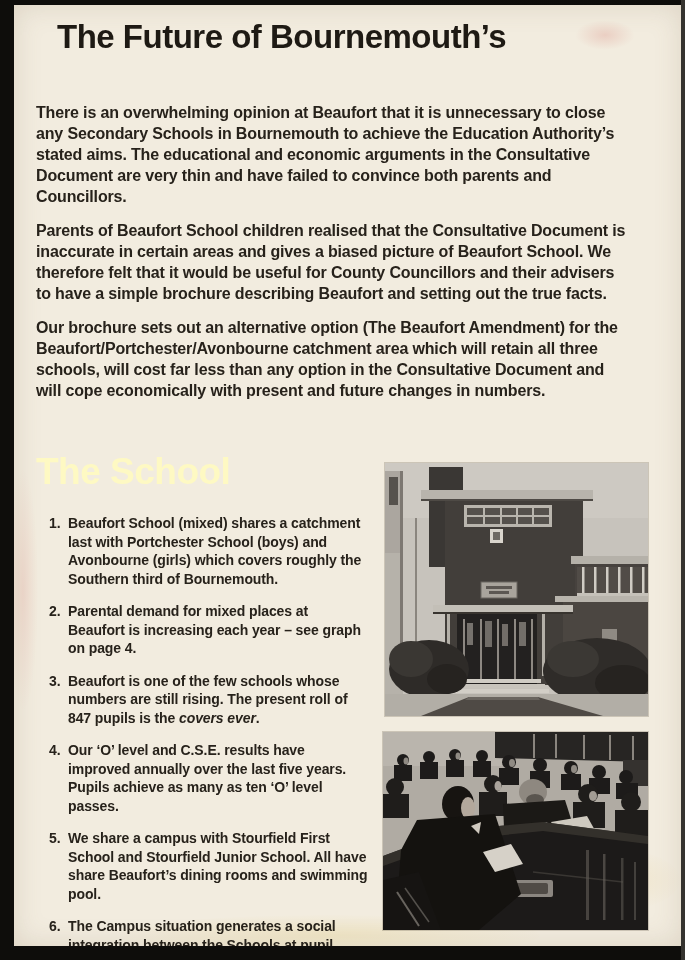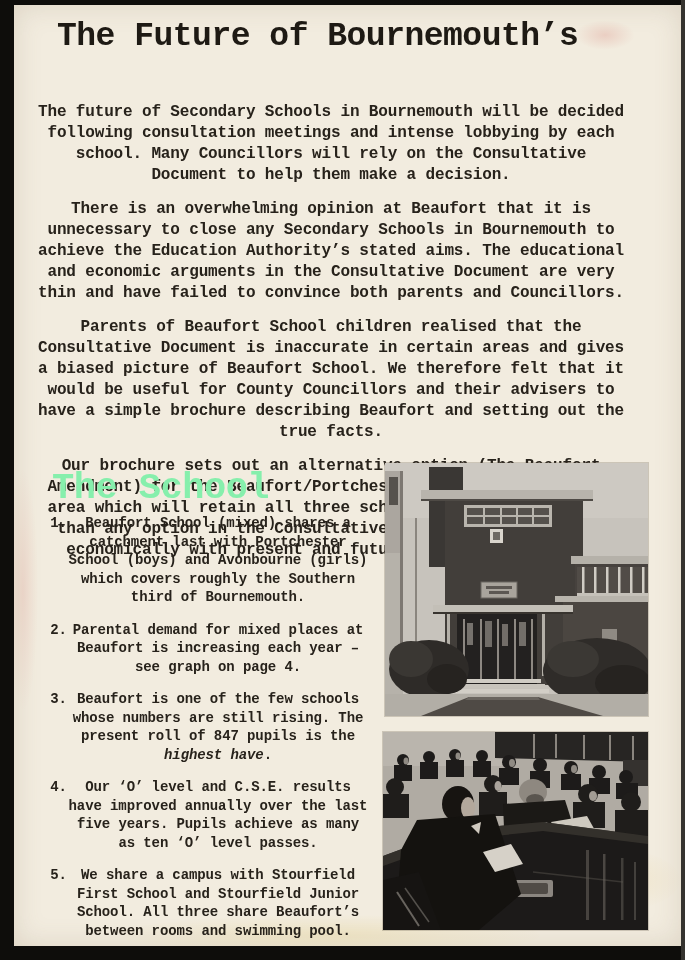--- a/index.html
+++ b/index.html
@@ -1,22 +1,21 @@
 <!DOCTYPE html>
 <html><head>
 <meta charset="utf-8">
 <style>
   html,body{margin:0;padding:0;background:#202020;}
   .page{
     position:relative;
     width:685px;height:960px;
     background:#0d0c0a;
     overflow:hidden;
-    font-family:Liberation Mono, monospace;
-    text-align:center;
+    font-family:Liberation Sans, sans-serif;
   }
   .paper{
     position:absolute;left:14px;top:5px;width:668px;height:941px;
     background:#f2ecdf;
     box-shadow:inset 0 0 28px rgba(120,100,70,.18);
   }
   
   .smudge{position:absolute;border-radius:50%;pointer-events:none;}
   .smudge.pink1{left:575px;top:20px;width:60px;height:30px;
     background:radial-gradient(ellipse,rgba(214,130,120,.28),transparent 70%);}
@@ -39,22 +38,22 @@
     font-size:33px;line-height:37px;font-weight:bold;color:#1e1a14;
     letter-spacing:-.5px;
   }
   h1.doc-title span{display:block;}
   .intro{
     position:absolute;left:36px;top:102px;width:590px;
     font-size:16px;line-height:21px;font-weight:bold;letter-spacing:-.15px;
   }
   .intro p{margin:0 0 13px 0;}
   h2.section-title{
-    position:absolute;left:36px;top:452px;margin:16px;
-    font-size:37px;line-height:40px;font-weight:bold;color:#86efac;
+    position:absolute;left:36px;top:452px;margin:0;
+    font-size:37px;line-height:40px;font-weight:bold;color:#fef9c3;
     letter-spacing:-.5px;
   }
   .school-list{
     position:absolute;left:36px;top:514px;width:332px;
     font-size:14px;line-height:18.5px;font-weight:bold;letter-spacing:-.1px;
   }
   .school-item{display:flex;margin:0 0 14px 0;padding-left:13px;}
   .school-item .num{flex:none;width:19px;}
   .school-item .itext em{font-style:italic;}
   figure.photo{position:absolute;margin:0;box-shadow:0 0 0 1px rgba(90,80,65,.25);}
@@ -70,48 +69,47 @@
   <div class="smudge pink1"></div>
   <div class="smudge pink2"></div>
   <div class="smudge yellow1"></div>
   <div class="smudge yellow2"></div>
 
   <h1 class="doc-title ink">
     <span>The Future of Bournemouth’s</span>
   </h1>
 
   <div class="intro ink">
-    <p>The future of Secondary Schools in Bournemouth will be decided following consultation meetings and intense lobbying by each school. Many Councillors will rely on the Consultative Document to help them make a decision.</p>
     <p>There is an overwhelming opinion at Beaufort that it is unnecessary to close any Secondary Schools in Bournemouth to achieve the Education Authority’s stated aims. The educational and economic arguments in the Consultative Document are very thin and have failed to convince both parents and Councillors.</p>
     <p>Parents of Beaufort School children realised that the Consultative Document is inaccurate in certain areas and gives a biased picture of Beaufort School. We therefore felt that it would be useful for County Councillors and their advisers to have a simple brochure describing Beaufort and setting out the true facts.</p>
     <p>Our brochure sets out an alternative option (The Beaufort Amendment) for the Beaufort/Portchester/Avonbourne catchment area which will retain all three schools, will cost far less than any option in the Consultative Document and will cope economically with present and future changes in numbers.</p>
   </div>
 
   <h2 class="section-title ink">The School</h2>
 
   <div class="school-list ink">
     <div class="school-item">
       <span class="num">1.</span>
       <span class="itext"><span>Beaufort School (mixed) shares a catchment last with Portchester School (boys) and Avonbourne (girls) which covers roughly the Southern third of Bournemouth.</span><em></em><span></span></span>
     </div>
     <div class="school-item">
       <span class="num">2.</span>
       <span class="itext"><span>Parental demand for mixed places at Beaufort is increasing each year – see graph on page 4.</span><em></em><span></span></span>
     </div>
     <div class="school-item">
       <span class="num">3.</span>
-      <span class="itext"><span>Beaufort is one of the few schools whose numbers are still rising. The present roll of 847 pupils is the </span><em>highest have</em><span>.</span></span>
+      <span class="itext"><span>Beaufort is one of the few schools whose numbers are still rising. The present roll of 847 pupils is the </span><em>covers ever</em><span>.</span></span>
     </div>
     <div class="school-item">
       <span class="num">4.</span>
       <span class="itext"><span>Our ‘O’ level and C.S.E. results have improved annually over the last five years. Pupils achieve as many as ten ‘O’ level passes.</span><em></em><span></span></span>
     </div>
     <div class="school-item">
       <span class="num">5.</span>
-      <span class="itext"><span>We share a campus with Stourfield First School and Stourfield Junior School. All three share Beaufort’s between rooms and swimming pool.</span><em></em><span></span></span>
+      <span class="itext"><span>We share a campus with Stourfield First School and Stourfield Junior School. All have share Beaufort’s dining rooms and swimming pool.</span><em></em><span></span></span>
     </div>
     <div class="school-item">
       <span class="num">6.</span>
       <span class="itext"><span>The Campus situation generates a social integration between the Schools at pupil, parent and at staff levels. Beaufort is a community school.</span><em></em><span></span></span>
     </div>
   </div>
 
   <figure class="photo photo-building" aria-label="Black-and-white photograph of the Beaufort School entrance building">
     <svg width="263" height="253" viewBox="0 0 263 253" xmlns="http://www.w3.org/2000/svg">
       <rect x="0" y="0" width="263" height="253" fill="#c7c3bc"></rect>

